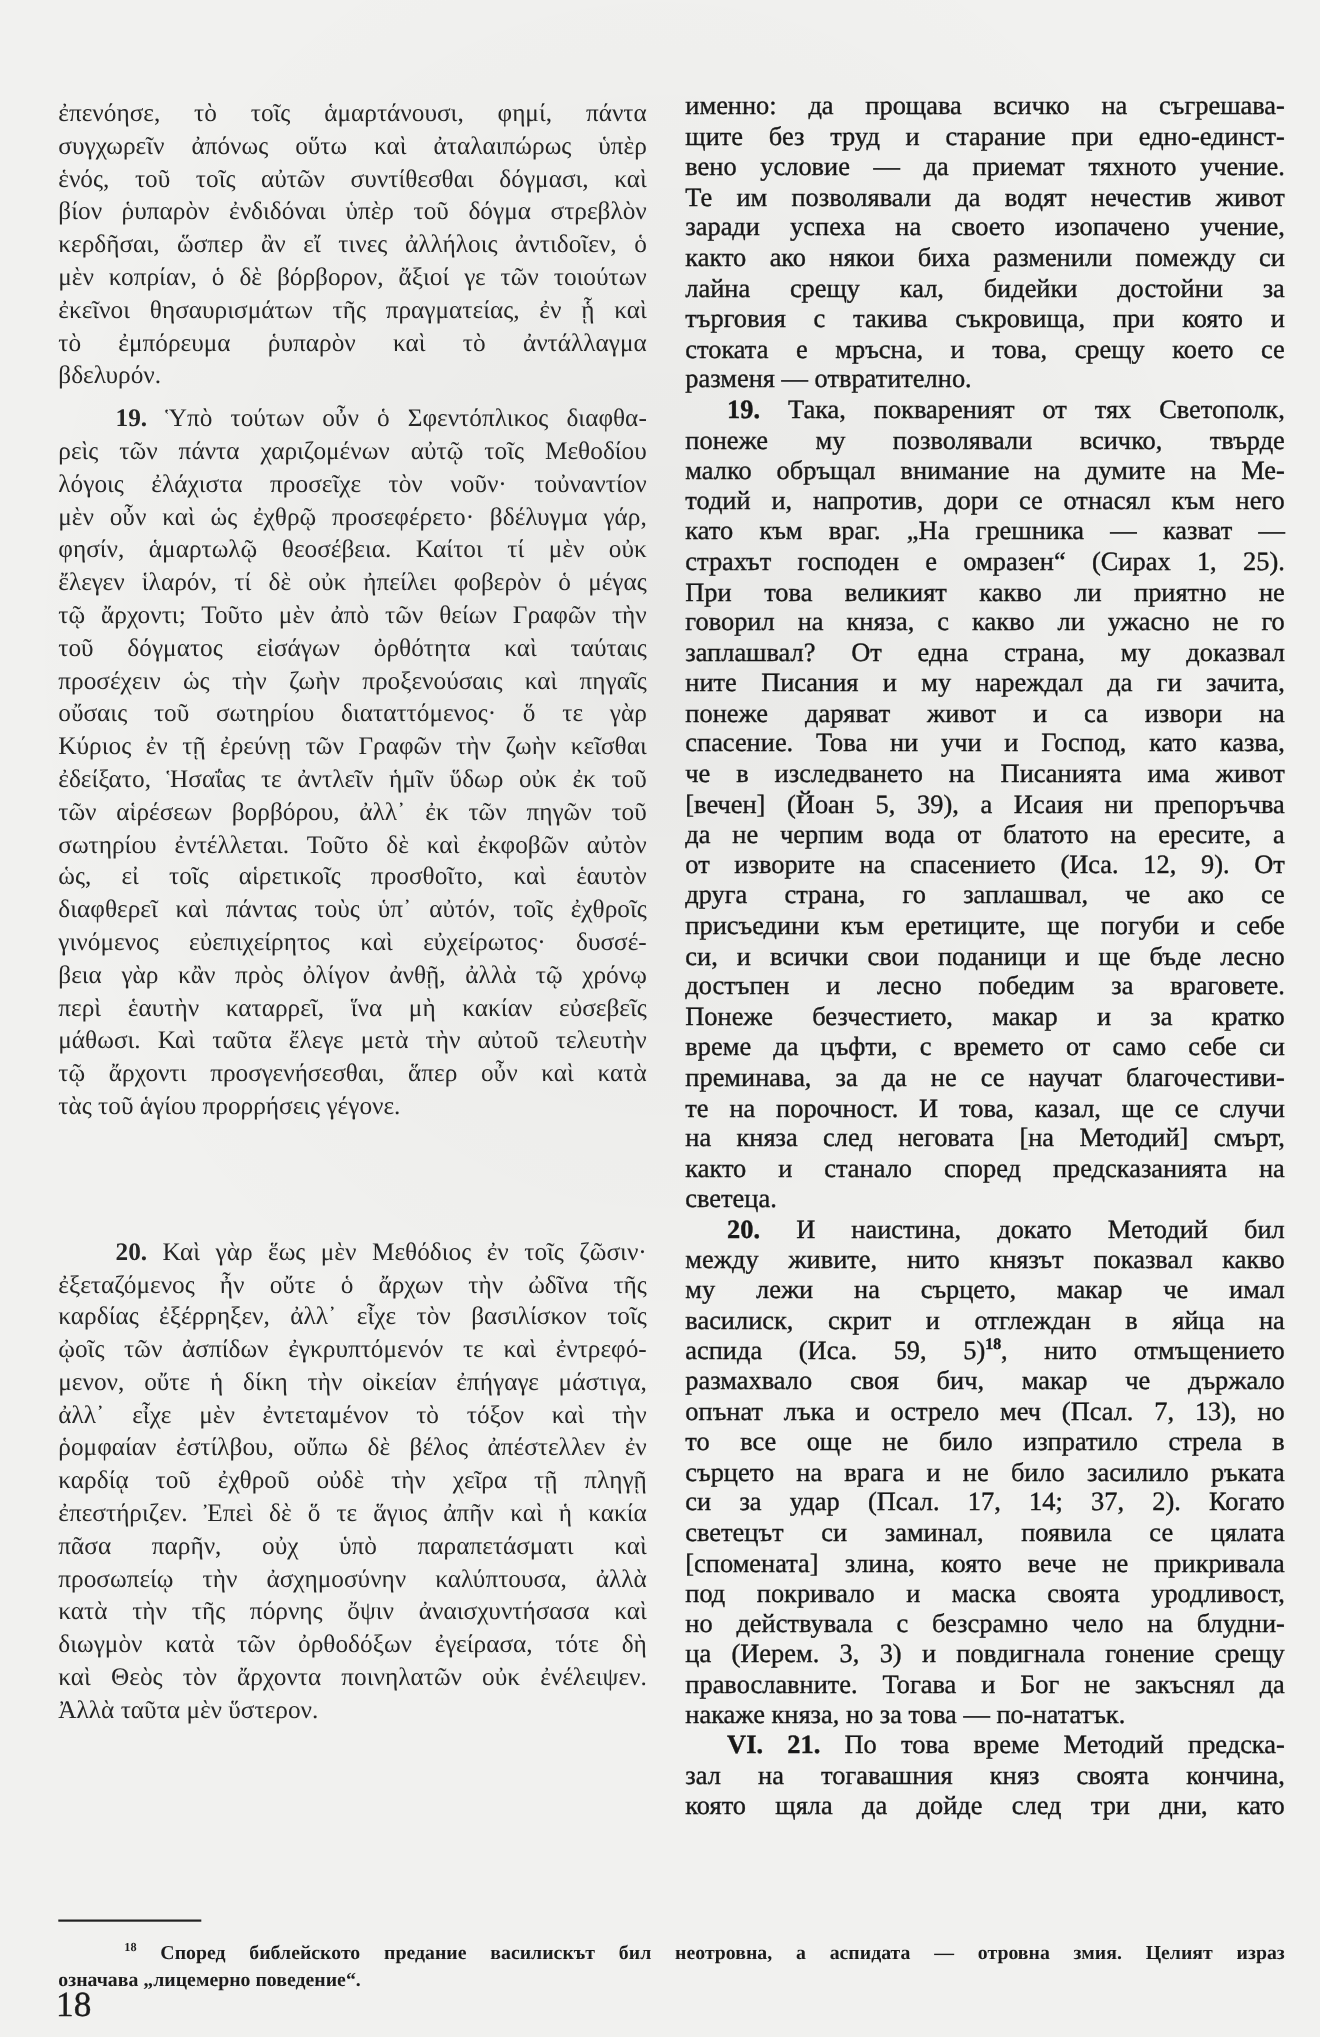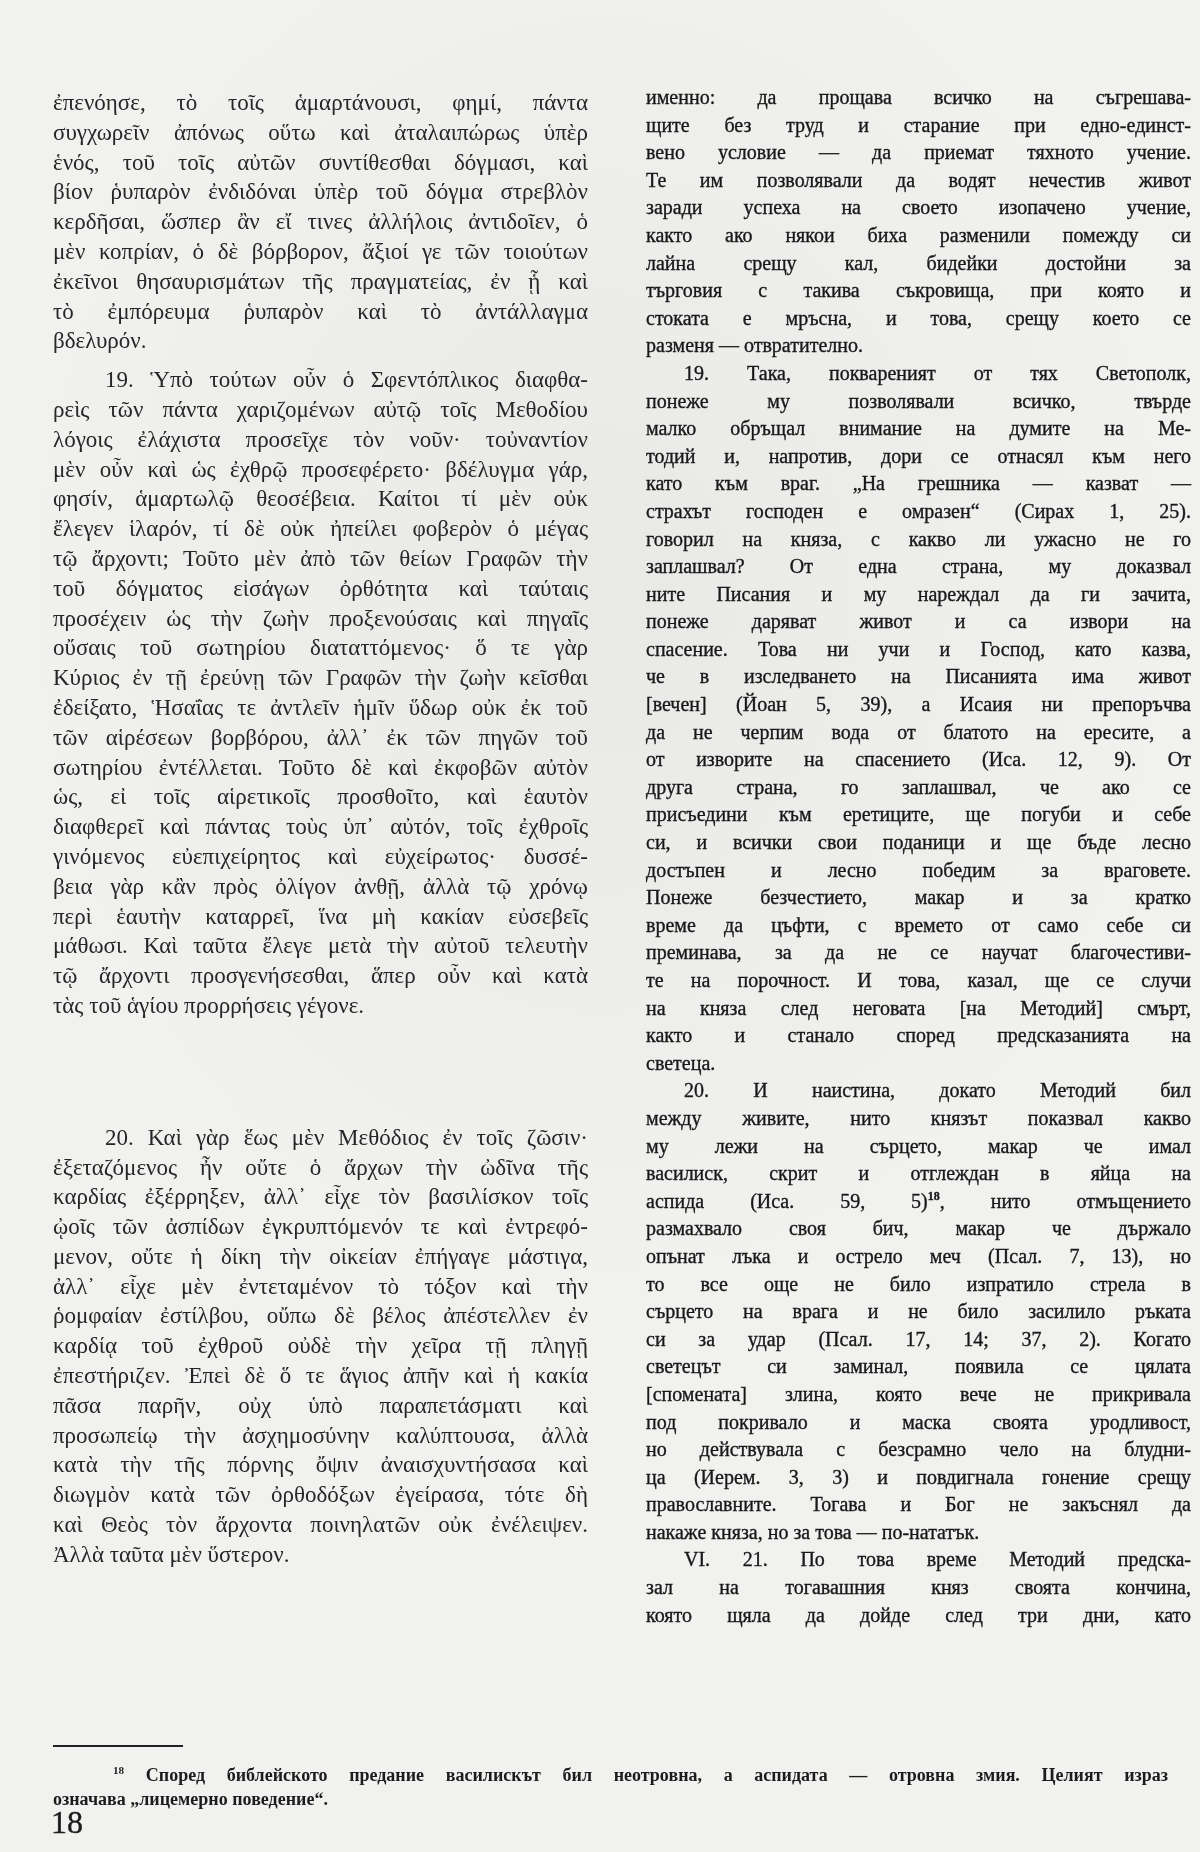--- a/index.html
+++ b/index.html
@@ -21,33 +21,33 @@
     }
     .col-greek .ln { height: 29.8px; line-height: 29.8px; }
     .col-greek .ln.first { text-indent: 52px; }
     .col-greek .p19 { margin-top: 9px; }
     .col-greek .p20 { margin-top: 102px; }
     .col-greek .p21 { margin-top: 28px; }
 
     .col-bg {
       left: 623px; top: 84px; width: 545px;
       font-family: "Liberation Serif", "DejaVu Serif", serif;
-      font-size: 20px; color: #181818; margin-left: 23px;
+      font-size: 24px; color: #181818;
       -webkit-text-stroke: 0.35px #181818;
     }
     .col-bg .ln { height: 27.6px; line-height: 27.6px; }
     .col-bg .ln.first { text-indent: 38px; }
 
     .ln {
       white-space: nowrap;
       text-align: justify;
       text-align-last: justify;
     }
     .ln.end { text-align: left; text-align-last: left; }
-    .num { font-weight: normal; }
+    .num { font-weight: bold; }
     sup.fnref {
       font-size: 60%; font-weight: bold; vertical-align: super; line-height: 0;
     }
 
     .fn-rule {
       position: absolute; left: 53px; top: 1745px; width: 130px; height: 2px;
       background: #222;
     }
     .footnote {
       position: absolute; left: 53px; top: 1763px; width: 1115px;
@@ -141,20 +141,21 @@
       <div class="ln end">разменя — отвратително.</div>
     </div>
 
     <div class="para">
       <div class="ln first"><span class="num">19.</span> <span>Така, поквареният от тях Светополк,</span></div>
       <div class="ln">понеже му позволявали всичко, твърде</div>
       <div class="ln">малко обръщал внимание на думите на Ме-</div>
       <div class="ln">тодий и, напротив, дори се отнасял към него</div>
       <div class="ln">като към враг. „На грешника — казват —</div>
       <div class="ln">страхът господен е омразен“ (Сирах 1, 25).</div>
+      <div class="ln">При това великият какво ли приятно не</div>
       <div class="ln">говорил на княза, с какво ли ужасно не го</div>
       <div class="ln">заплашвал? От една страна, му доказвал</div>
       <div class="ln">ните Писания и му нареждал да ги зачита,</div>
       <div class="ln">понеже даряват живот и са извори на</div>
       <div class="ln">спасение. Това ни учи и Господ, като казва,</div>
       <div class="ln">че в изследването на Писанията има живот</div>
       <div class="ln">[вечен] (Йоан 5, 39), а Исаия ни препоръчва</div>
       <div class="ln">да не черпим вода от блатото на ересите, а</div>
       <div class="ln">от изворите на спасението (Иса. 12, 9). От</div>
       <div class="ln">друга страна, го заплашвал, че ако се</div>

